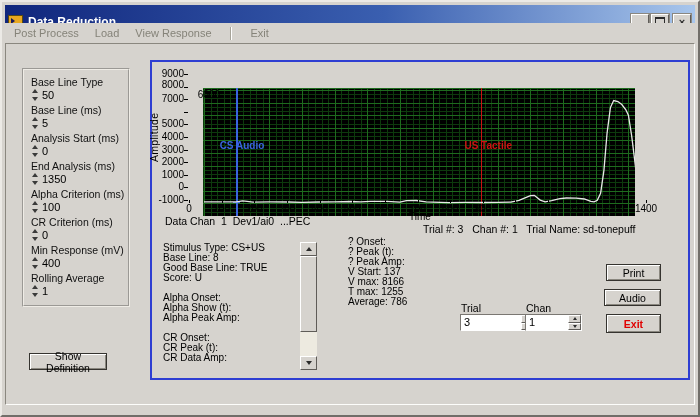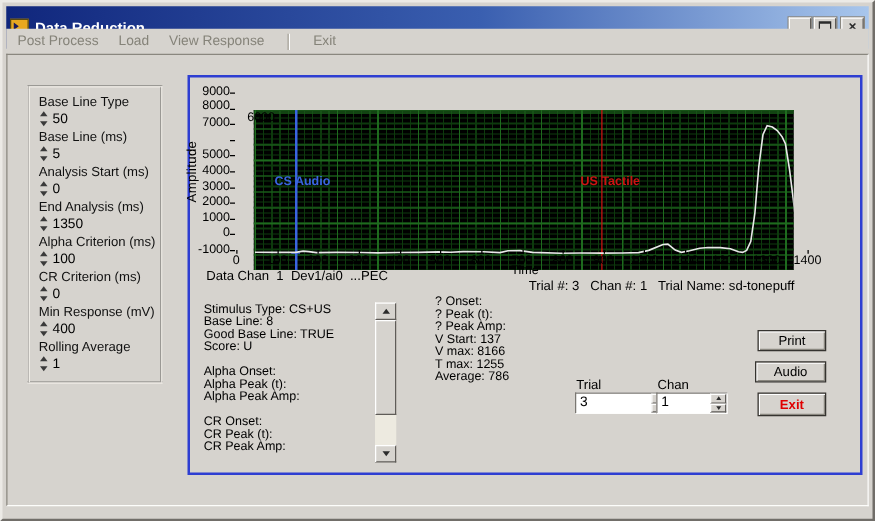--- a/index.html
+++ b/index.html
@@ -188,20 +188,21 @@
     <div class="flabel">Rolling Average</div>
     <div class="fval">
         <span class="spin">
           <i class="up"></i>
           <i class="dn"></i>
         </span>
         <span class="num">1</span>
       </div>
   </div>
 
+  <button class="btn" style="left:27px;top:351px;width:78px;height:17px">Show Definition</button>
 
   <div class="bluepanel"></div>
   <div class="ylab">Amplitude</div>
   <div class="plot" id="plot">
       <div class="cursor-line" style="left: 33.1429px; background: rgb(58, 100, 224);"></div>
       <div style="position: absolute; width: 7px; height: 7px; left: 30.1429px; top: 110.892px;">
         <i style="position:absolute;left:0;top:3px;width:7px;height:1px;background:#3a64e0"></i>
         <i style="position:absolute;left:3px;top:0;width:1px;height:7px;background:#3a64e0"></i>
       </div>
       <div class="cursor-label" style="left: 16.6429px; top: 52px; color: rgb(58, 100, 224);">CS Audio</div>
@@ -274,26 +275,26 @@
   <div class="smalltext" style="position:absolute;left:163px;top:213px">Data Chan  1  Dev1/ai0  ...PEC</div>
   <div class="smalltext" style="position:absolute;left:421px;top:221px">Trial #: 3   Chan #: 1   Trial Name: sd-tonepuff</div>
 
   <div class="lines" style="position:absolute;left:161px;top:241px">
     <div>Stimulus Type: CS+US</div>
     <div>Base Line: 8</div>
     <div>Good Base Line: TRUE</div>
     <div>Score: U</div>
     <div></div>
     <div>Alpha Onset:</div>
-    <div>Alpha Peak (t):</div>
+    <div>Alpha Show (t):</div>
     <div>Alpha Peak Amp:</div>
     <div></div>
     <div>CR Onset:</div>
     <div>CR Peak (t):</div>
-    <div>CR Peak Amp:</div>
+    <div>CR Data Amp:</div>
   </div>
   <div class="lines" style="position:absolute;left:346px;top:235px">
     <div>? Onset:</div>
     <div>? Peak (t):</div>
     <div>? Peak Amp:</div>
     <div>V Start: 137</div>
     <div>V max: 8166</div>
     <div>T max: 1255</div>
     <div>Average: 786</div>
   </div>

